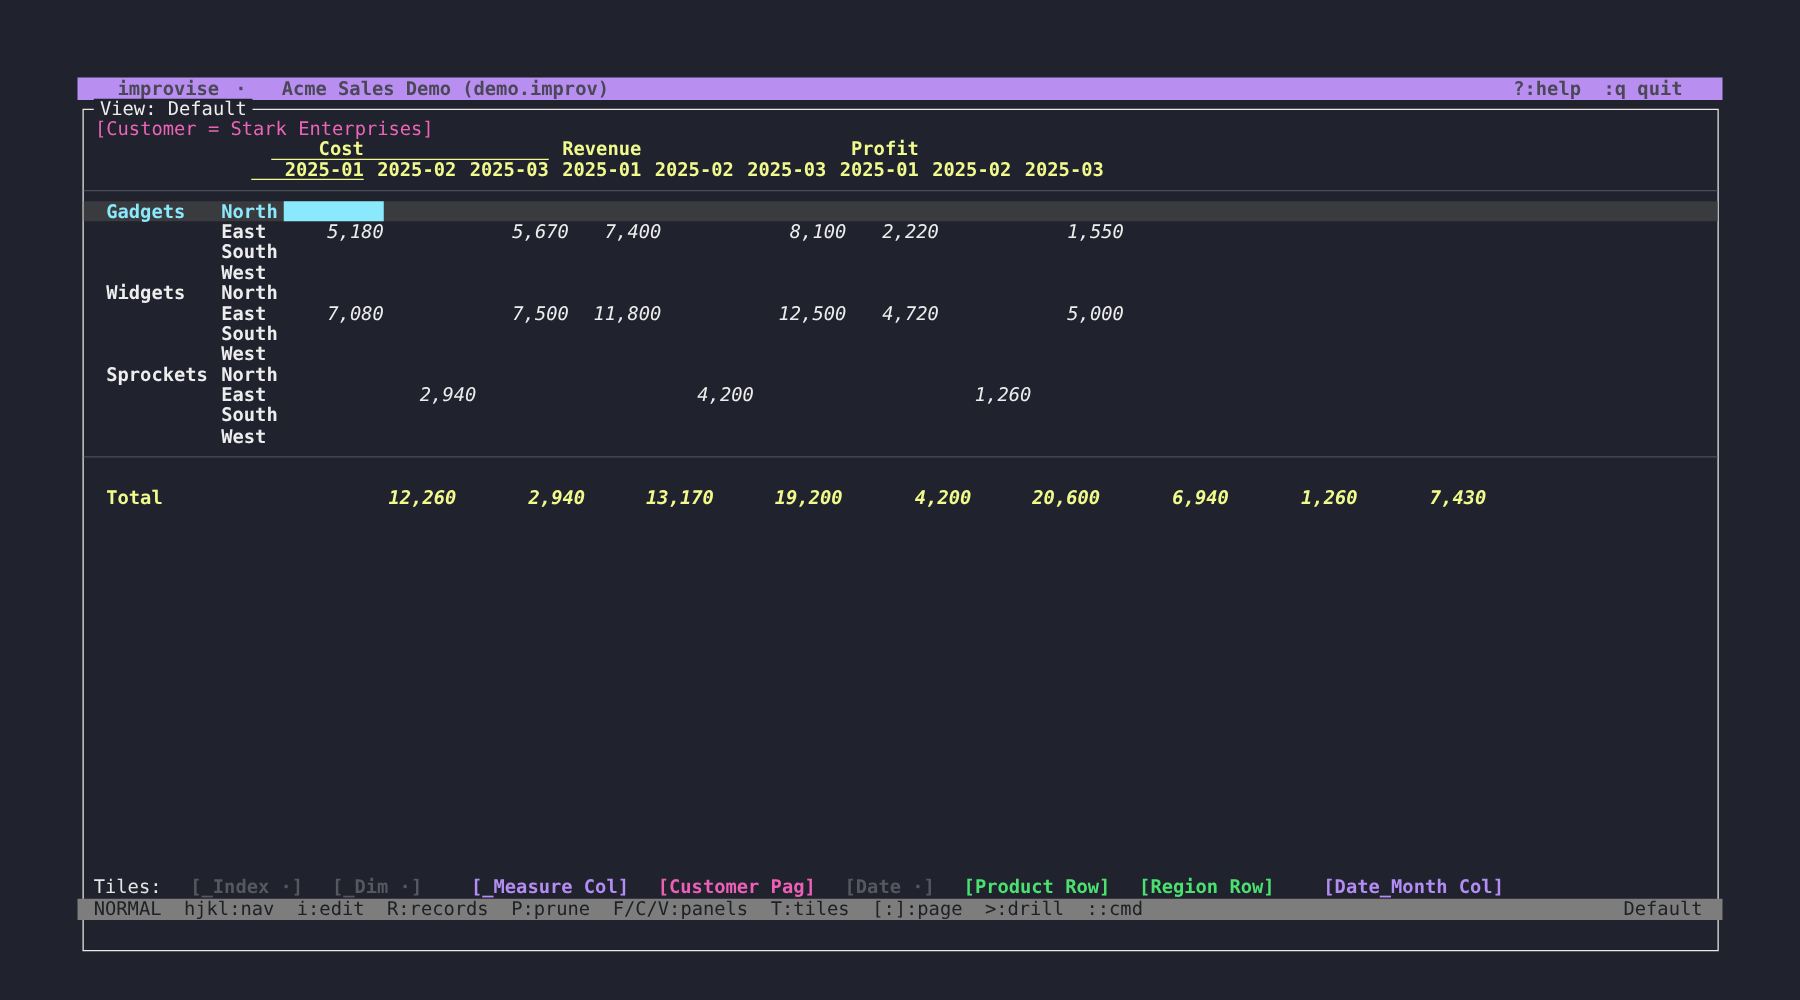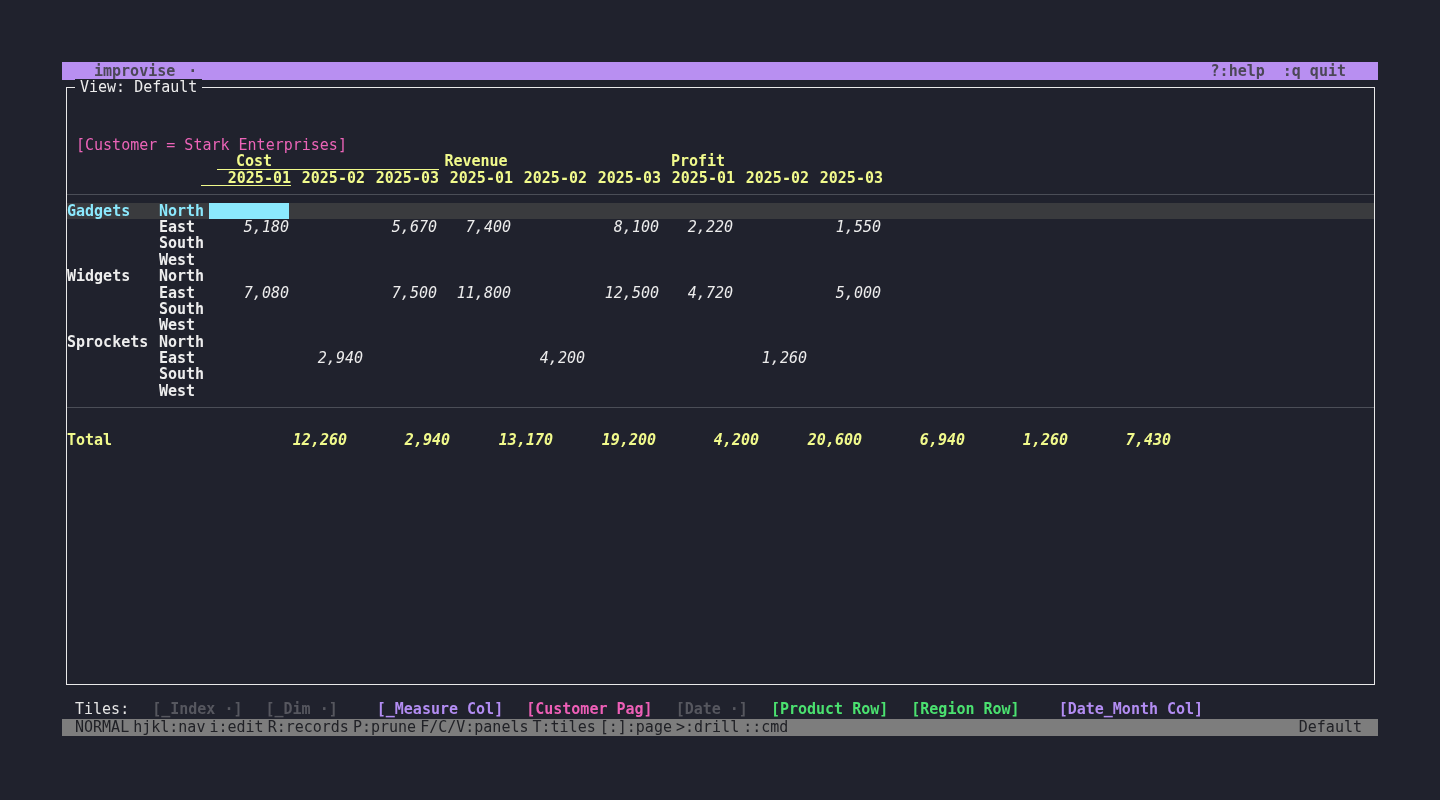--- a/index.html
+++ b/index.html
@@ -17,41 +17,41 @@
 
   
   .title-bar{position:absolute;left:0;top:0;width:100%;height:18px;line-height:18px;
              background:var(--purple);color:var(--title-text);font-weight:bold;
              display:flex;justify-content:space-between;padding:0 32px;}
   .tb-left{display:flex;}
   .tb-dot{margin:0 28px 0 13px;}
   .tb-right{display:flex;gap:18px;margin-left:40px;}
 
   
-  .view-box{position:absolute;left:4px;top:25px;width:1309px;height:598px;
+  .view-box{position:absolute;left:4px;top:25px;width:1309px;height:674px;
             border:1px solid var(--border);padding-top:7px;}
   .box-title{position:absolute;top:-9px;left:8px;background:var(--bg);padding:0 5px;
              color:var(--text);}
   .line{height:16.4px;line-height:16.4px;}
-  .filter-line{padding-left:9px;color:var(--pink);margin-top:42px;}
+  .filter-line{padding-left:9px;color:var(--pink);}
 
   .measure-row{display:grid;grid-template-columns:150px 222px 222px 222px 1fr;}
   .mgroup{height:16.4px;}
   .mg-sel{border-bottom:1px solid var(--yellow);}
-  .mg-label{display:inline-block;width:74px;text-align:center;color:var(--yellow);font-weight:bold;}
+  .mg-label{display:inline-block;width:74px;text-align:right;color:var(--yellow);font-weight:bold;}
 
   .months-row{display:grid;grid-template-columns:150px repeat(9,74px) 1fr;}
   .mcell{text-align:right;color:var(--yellow);font-weight:bold;height:16.4px;}
   .m-sel{border-bottom:1px solid var(--yellow);margin-left:-16px;}
 
   .sep-gap{height:16.4px;display:flex;align-items:center;}
   .sep{height:1px;background:var(--sep);width:100%;}
 
   .prow{display:grid;grid-template-columns:92px 56px repeat(9,74px) 1fr;
-        padding-left:0;height:16.4px;line-height:16.4px;}
+        padding-left:18px;height:16.4px;line-height:16.4px;}
   .pcol,.rcol{font-weight:bold;}
   .cell{text-align:right;}
   .val{font-style:italic;}
   .row-sel{background:var(--rowhl);}
   .row-sel .pcol,.row-sel .rcol{color:var(--cyan);}
   .cursor-cell{background:var(--cyan);margin-left:-6px;height:16.4px;}
   .total-row{color:var(--yellow);margin-top:16px;gap:29px;}
   .total-row .cell{font-weight:bold;font-style:italic;}
 
   
@@ -61,32 +61,33 @@
   .tile{font-weight:bold;}
   .tile-dim{color:var(--dim);text-align:right;}
   .tile-purple{color:var(--tile-purple);margin-left:16px;}
   .tile-pink{color:var(--tile-pink);}
   .tile-green{color:var(--green);}
 
   
   .status-bar{position:absolute;left:0;top:657px;width:100%;height:17px;line-height:17px;
               background:var(--status-bg);color:var(--status-text);
               display:flex;justify-content:space-between;padding:0 16px 0 13px;}
-  .sb-left{display:flex;gap:4px;white-space:nowrap;}
+  .sb-left{display:flex;gap:18px;white-space:nowrap;}
 </style>
 </head>
 <body>
 
 <div class="page">
   <div class="terminal">
 
     <div class="title-bar">
       <div class="tb-left">
         <span>improvise</span>
         <span class="tb-dot">·</span>
+        <span>Acme Sales Demo (demo.improv)</span>
       </div>
       <div class="tb-right">
         <span>?:help</span>
         <span>:q quit</span>
       </div>
     </div>
 
     <div class="view-box">
       <span class="box-title">View: Default</span>
       <div class="line filter-line">[Customer = Stark Enterprises]</div>

